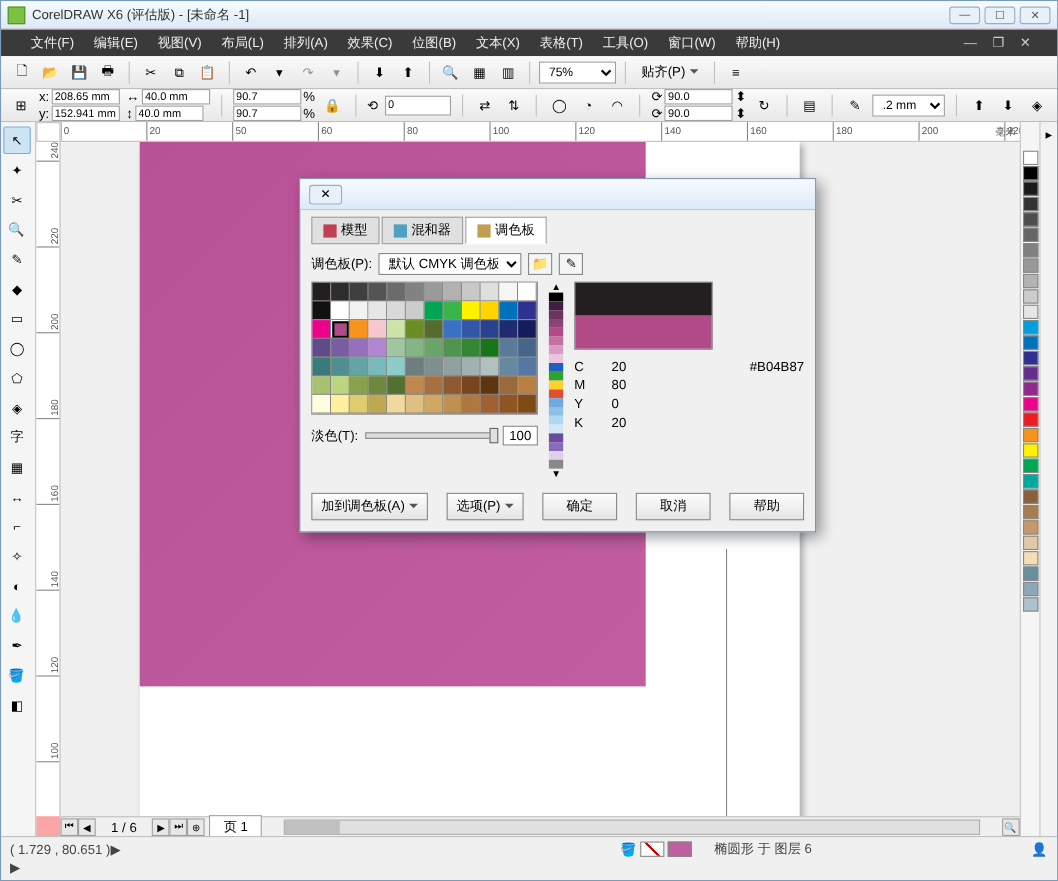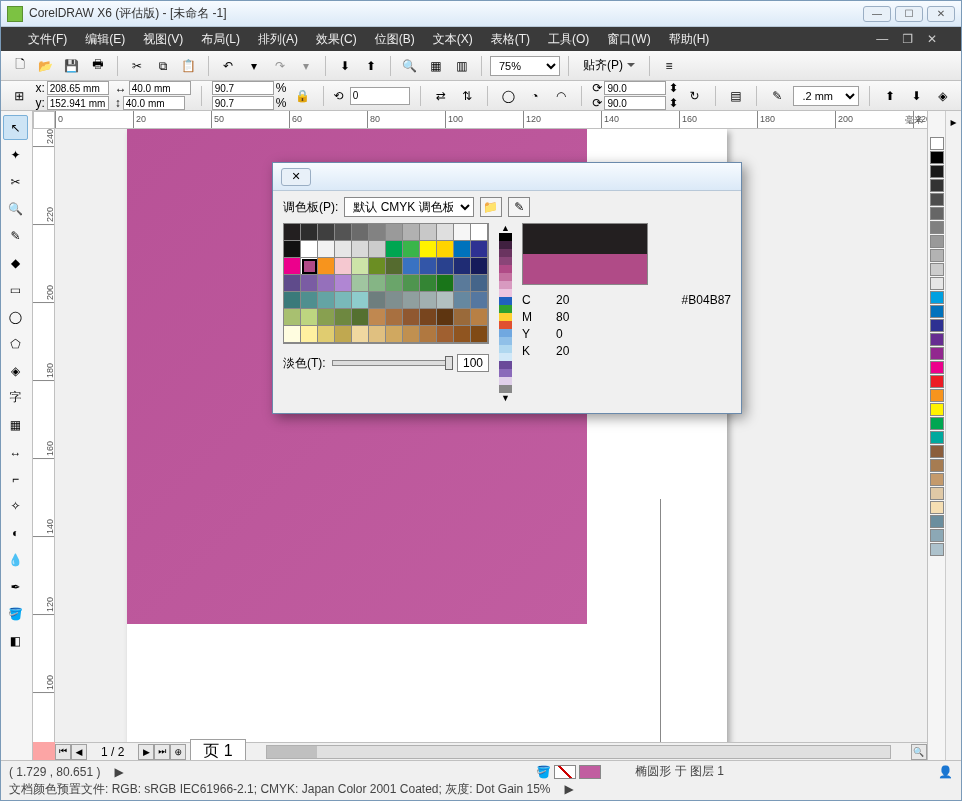--- a/index.html
+++ b/index.html
@@ -41,24 +41,24 @@
 .canvas-area { position:absolute; top:18px; left:54px; right:34px; bottom:18px; background:#f0f0f0; overflow:hidden; }
 .page-shadow { position:absolute; top:0; left:72px; width:600px; height:780px; background:#fff; box-shadow:3px 3px 6px rgba(0,0,0,.3); }
 .shape { position:absolute; top:0; left:72px; width:460px; height:495px; background:linear-gradient(135deg,#b85297,#c15da0); }
 .extra-line { position:absolute; top:370px; left:605px; width:1px; height:255px; background:#888; }
 .colorbar { width:18px; background:#f5f5f5; border-left:1px solid #c0c0c0; display:flex; flex-direction:column; padding:26px 2px 4px; gap:1px; margin-left:auto; }
 .colorbar .sw { width:14px; height:13px; border:1px solid #888; cursor:pointer; }
 .right-strip { width:16px; background:#f2f2f2; border-left:1px solid #ccc; }
 
 .hscrollbar { position:absolute; left:54px; right:34px; bottom:0; height:18px; background:#f0f0f0; border-top:1px solid #c0c0c0; display:flex; align-items:center; }
 .nav-btn { width:16px; height:16px; border:1px solid #a0a0a0; background:#e8e8e8; display:flex; align-items:center; justify-content:center; cursor:pointer; font-size:9px; }
-.page-tab { background:#fff; border:1px solid #a0a0a0; padding:1px 12px; margin-left:4px; font-size:16px; }
+.page-tab { background:#fff; border:1px solid #a0a0a0; padding:1px 12px; margin-left:4px; font-size:12px; }
 
 .statusbar { height:40px; background:#f0f0f0; border-top:1px solid #c0c0c0; display:flex; flex-direction:column; padding:2px 8px; font-size:11px; color:#444; }
-.status-row { display:flex; align-items:center; gap:14px; height:18px; }
+.status-row { display:flex; align-items:center; gap:0; height:18px; }
 .fill-swatch { width:22px; height:14px; border:1px solid #888; }
 .fill-swatch.nofill { background:#fff linear-gradient(45deg,transparent 45%,#c00 45%,#c00 55%,transparent 55%); }
 
 .dialog { position:absolute; top:162px; left:272px; width:470px; background:#f0f0f0; border:1px solid #6a8aac; box-shadow:4px 4px 12px rgba(0,0,0,.4); z-index:100; }
 .dlg-title { height:28px; background:linear-gradient(#f7fbff,#dbe9f7); display:flex; align-items:center; padding:0 8px; border-bottom:1px solid #b8c8d8; }
 .dlg-title .t { flex:1; color:#333; }
 .dlg-close { width:30px; height:18px; border:1px solid #9aaec4; background:#e8f0f8; border-radius:3px; display:flex; align-items:center; justify-content:center; cursor:pointer; font-size:11px; }
 .dlg-body { padding:6px 10px 10px; }
 .tab-row { display:flex; gap:2px; margin-bottom:8px; }
 .tab { padding:3px 10px; border:1px solid #a0a0a0; background:#e0e0e0; display:flex; align-items:center; gap:4px; cursor:pointer; }
@@ -280,21 +280,21 @@
 
     <div class="canvas-area">
       <div class="page-shadow"></div>
       <div class="shape"></div>
       <div class="extra-line"></div>
     </div>
 
     <div class="hscrollbar">
       <div class="nav-btn">⏮</div>
       <div class="nav-btn">◀</div>
-      <span style="padding:0 14px">1 / 2</span>
+      <span style="padding:0 14px">1 / 6</span>
       <div class="nav-btn">▶</div>
       <div class="nav-btn">⏭</div>
       <div class="nav-btn">⊕</div>
       <div class="page-tab">页 1</div>
       <div style="flex:1;height:14px;background:#e0e0e0;margin:0 20px;border:1px solid #b0b0b0;position:relative">
         <div style="position:absolute;left:0;width:50px;height:100%;background:#c0c0c0"></div>
       </div>
       <div class="nav-btn">🔍</div>
     </div>
 
@@ -337,35 +337,48 @@
 
   <div class="statusbar">
     <div class="status-row">
       <span>( 1.729 , 80.651 )</span>
       <span>▶</span>
       <span style="margin-left:auto;display:flex;gap:3px;align-items:center">
         <span>🪣</span>
         <span class="fill-swatch nofill"></span>
         <span class="fill-swatch" style="background:#c15da0"></span>
       </span>
-      <span style="margin:0 200px 0 20px">椭圆形 于 图层 1</span>
+      <span style="margin:0 200px 0 20px">椭圆形 于 图层 6</span>
       <span style="color:#c04050">👤</span>
     </div>
     <div class="status-row">
-      <span>文档颜色预置文件: RGB: sRGB IEC61966-2.1; CMYK: Japan Color 2001 Coated; 灰度: Dot Gain 15%</span>
       <span>▶</span>
     </div>
   </div>
 </div>
 
 <div class="dialog">
   <div class="dlg-title">
     <div class="dlg-close">✕</div>
   </div>
   <div class="dlg-body">
+    <div class="tab-row" id="dlg-tabs">
+        <div class="tab">
+          <span class="tab-ico" style="background: rgb(192, 64, 80);"></span>
+          <span>模型</span>
+        </div>
+        <div class="tab">
+          <span class="tab-ico" style="background: rgb(80, 160, 192);"></span>
+          <span>混和器</span>
+        </div>
+        <div class="tab active">
+          <span class="tab-ico" style="background: rgb(192, 160, 80);"></span>
+          <span>调色板</span>
+        </div>
+      </div>
 
     <div class="pal-row">
       <span>调色板(P):</span>
       <select><option>默认 CMYK 调色板</option></select>
       <div class="folder-btn">📁</div>
       <div class="folder-btn">✎</div>
     </div>
 
     <div class="content-row">
       <div>
@@ -507,14 +520,21 @@
             <span class="lbl">Y</span>
             <span>0</span>
           </div>
         <div class="comp-row">
             <span class="lbl">K</span>
             <span>20</span>
           </div>
       </div>
     </div>
 
+    <div class="dlg-buttons">
+      <span class="dlg-btn arrow-down">加到调色板(A)</span>
+      <span class="dlg-btn arrow-down">选项(P)</span>
+      <span class="dlg-btn">确定</span>
+      <span class="dlg-btn">取消</span>
+      <span class="dlg-btn">帮助</span>
+    </div>
   </div>
 </div>
 
 </body></html>

